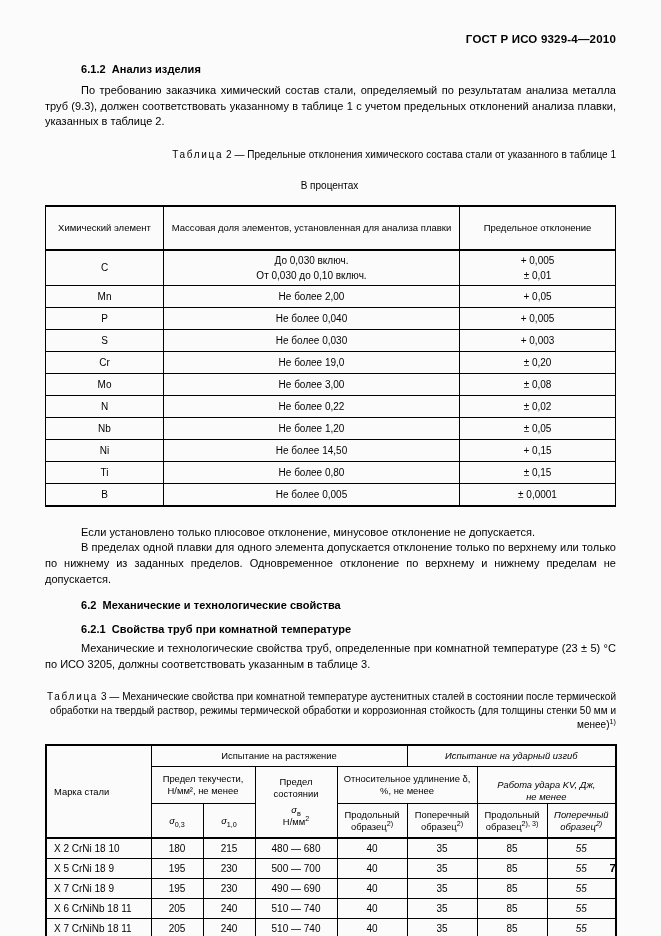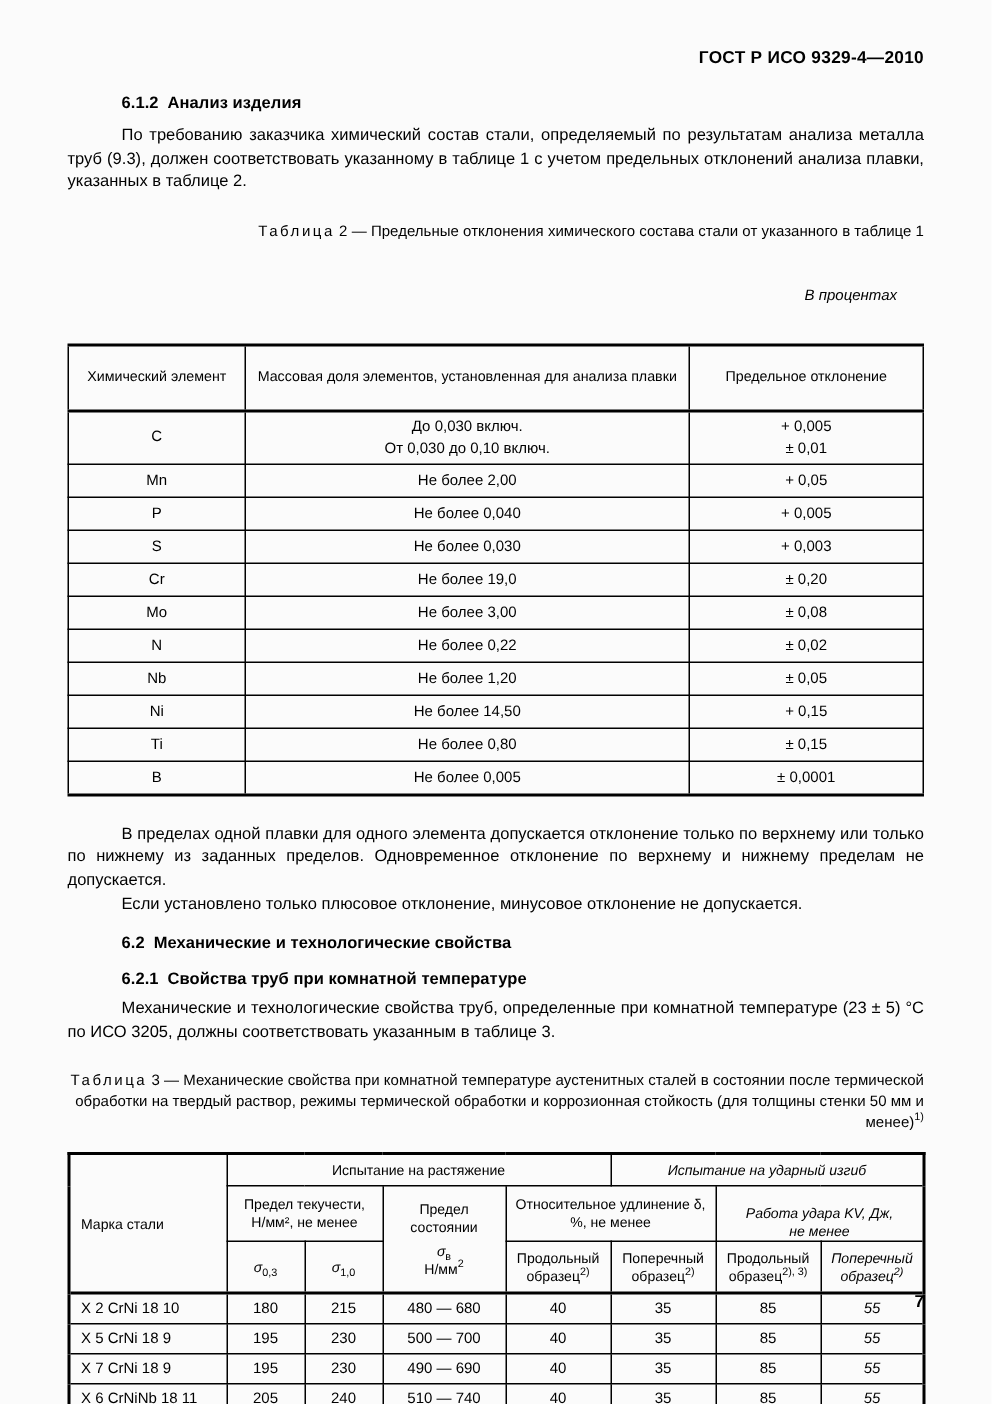--- a/index.html
+++ b/index.html
@@ -68,24 +68,23 @@
     line-height: 14px;
     margin: 0;
     text-align: right;
     letter-spacing: 0.02px;
   }
   .table-caption .tword {
     letter-spacing: 1.7px;
   }
   .units-line {
     font-size: 10px;
-    text-align: right;
-    margin: 16px;
+    text-align: center;
+    margin: 4px;
     padding-right: 2px;
-    font-style: italic;
   }
 
   
   table.doc-table {
     border-collapse: collapse;
     table-layout: fixed;
     font-size: 10px;
     width: 100%;
     background: #fbfbfb;
   }
@@ -252,22 +251,22 @@
               <td class=" outer-bottom">B</td>
               <td class=" outer-bottom" style="white-space: pre-line;">Не более 0,005</td>
               <td class=" outer-bottom" style="white-space: pre-line;">± 0,0001</td>
             </tr>
           </tbody>
       </table>
     </div>
 
     <div class="spacer-18"></div>
 
+    <p class="body-text nojust">Если установлено только плюсовое отклонение, минусовое отклонение не допускается.</p>
     <p class="body-text">В пределах одной плавки для одного элемента допускается отклонение только по верхнему или только по нижнему из заданных пределов. Одновременное отклонение по верхнему и нижнему пределам не допускается.</p>
-    <p class="body-text nojust">Если установлено только плюсовое отклонение, минусовое отклонение не допускается.</p>
 
     <div class="spacer-12"></div>
 
     <div class="clause-heading">
       <span class="num">6.2</span><span>Механические и технологические свойства</span>
     </div>
 
     <div class="spacer-12"></div>
 
     <div class="clause-heading">

